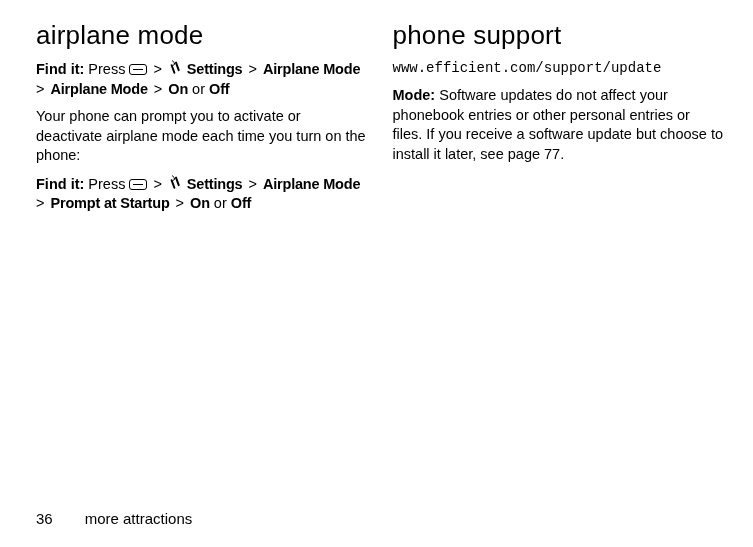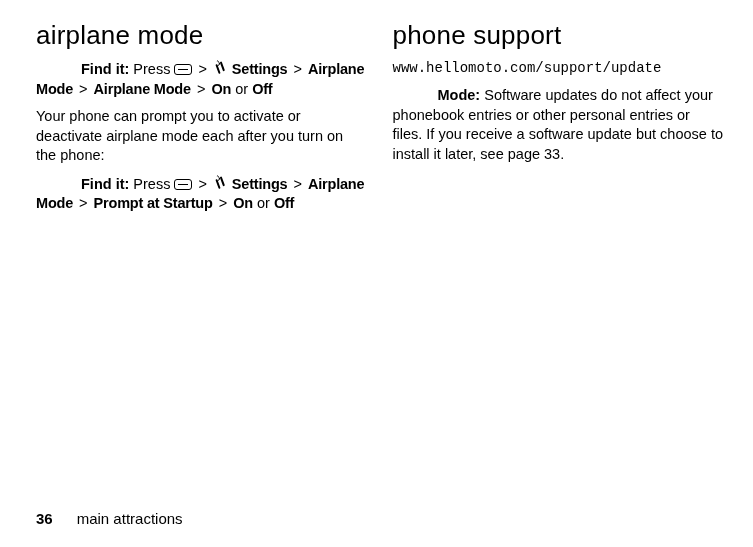--- a/index.html
+++ b/index.html
@@ -12,21 +12,21 @@
       width: 753px;
       height: 547px;
       padding: 18px 30px 0 36px;
       position: relative;
     }
     .columns { display: flex; gap: 26px; }
     .col { width: 354px; }
     h2 { font-weight: 400; font-size: 26px; letter-spacing: 0.2px; margin-bottom: 6px; font-stretch: condensed; }
     p { margin-bottom: 8px; }
     .italic { font-style: italic; }
-    .bold { font-weight: 700; margin-left: 45px; }
+    .bold { font-weight: 700; }
     .condensed { font-family: 'Arial Narrow', Arial, sans-serif; letter-spacing: -0.2px; font-weight: 700; }
     .mono { font-family: 'Courier New', monospace; font-size: 14px; }
     .icon-box {
       display: inline-block;
       width: 18px; height: 11px;
       border: 1.3px solid #000; border-radius: 3px;
       position: relative; top: 1px;
     }
     .icon-box::after{
       content:""; position:absolute; left:3px; right:3px; top:4px; height:1.3px; background:#000;
@@ -40,51 +40,51 @@
     .icon-tools::after{
       content:""; position:absolute; left:4px; top:3px; width:2px; height:10px; background:#000;
       border-radius:1px; transform: rotate(-20deg);
       box-shadow: 5px -1px 0 0 #000;
     }
     .gt { padding: 0 2px; }
     .footer {
       position: absolute; bottom: 18px; left: 36px;
       font-family: 'Arial Narrow', Arial, sans-serif; font-size: 15px;
     }
-    .footer .pg { font-weight: 700; margin-right: 24px; }
+    .footer .pg { font-weight: 400; margin-right: 32px; }
   </style>
 </head>
 <body>
 
 <div class="columns">
 
   <div class="col">
     <h2>airplane mode</h2>
 
 
     <p>
       <span class="bold">Find it:</span><span> Press </span><span class="icon-box"></span><span class="gt"> &gt; </span><span class="icon-tools"></span><span class="condensed"> Settings</span><span class="gt"> &gt; </span><span class="condensed">Airplane Mode</span><span class="gt"> &gt; </span><span class="condensed">Airplane Mode</span><span class="gt"> &gt; </span><span class="condensed">On</span><span> or </span><span class="condensed">Off</span>
     </p>
 
-    <p>Your phone can prompt you to activate or deactivate airplane mode each after you turn on the phone:</p>
+    <p>Your phone can prompt you to activate or deactivate airplane mode each time you turn on the phone:</p>
 
     <p>
       <span class="bold">Find it:</span><span> Press </span><span class="icon-box"></span><span class="gt"> &gt; </span><span class="icon-tools"></span><span class="condensed"> Settings</span><span class="gt"> &gt; </span><span class="condensed">Airplane Mode</span><span class="gt"> &gt; </span><span class="condensed">Prompt at Startup</span><span class="gt"> &gt; </span><span class="condensed">On</span><span> or </span><span class="condensed">Off</span>
     </p>
   </div>
 
   <div class="col">
     <h2>phone support</h2>
 
     <p>
-      <span class="mono" style="display:block;">www.hellomoto.com/support/update</span>
+      <span class="mono" style="display:block;">www.efficient.com/support/update</span>
     </p>
 
     <p>
-      <span class="bold">Mode:</span><span> Software updates do not affect your phonebook entries or other personal entries or files. If you receive a software update but choose to install it later, see page 33.</span>
+      <span class="bold">Mode:</span><span> Software updates do not affect your phonebook entries or other personal entries or files. If you receive a software update but choose to install it later, see page 77.</span>
     </p>
   </div>
 
 </div>
 
 <div class="footer">
-  <span class="pg">36</span><span>main attractions</span>
+  <span class="pg">36</span><span>more attractions</span>
 </div>
 
 </body></html>

